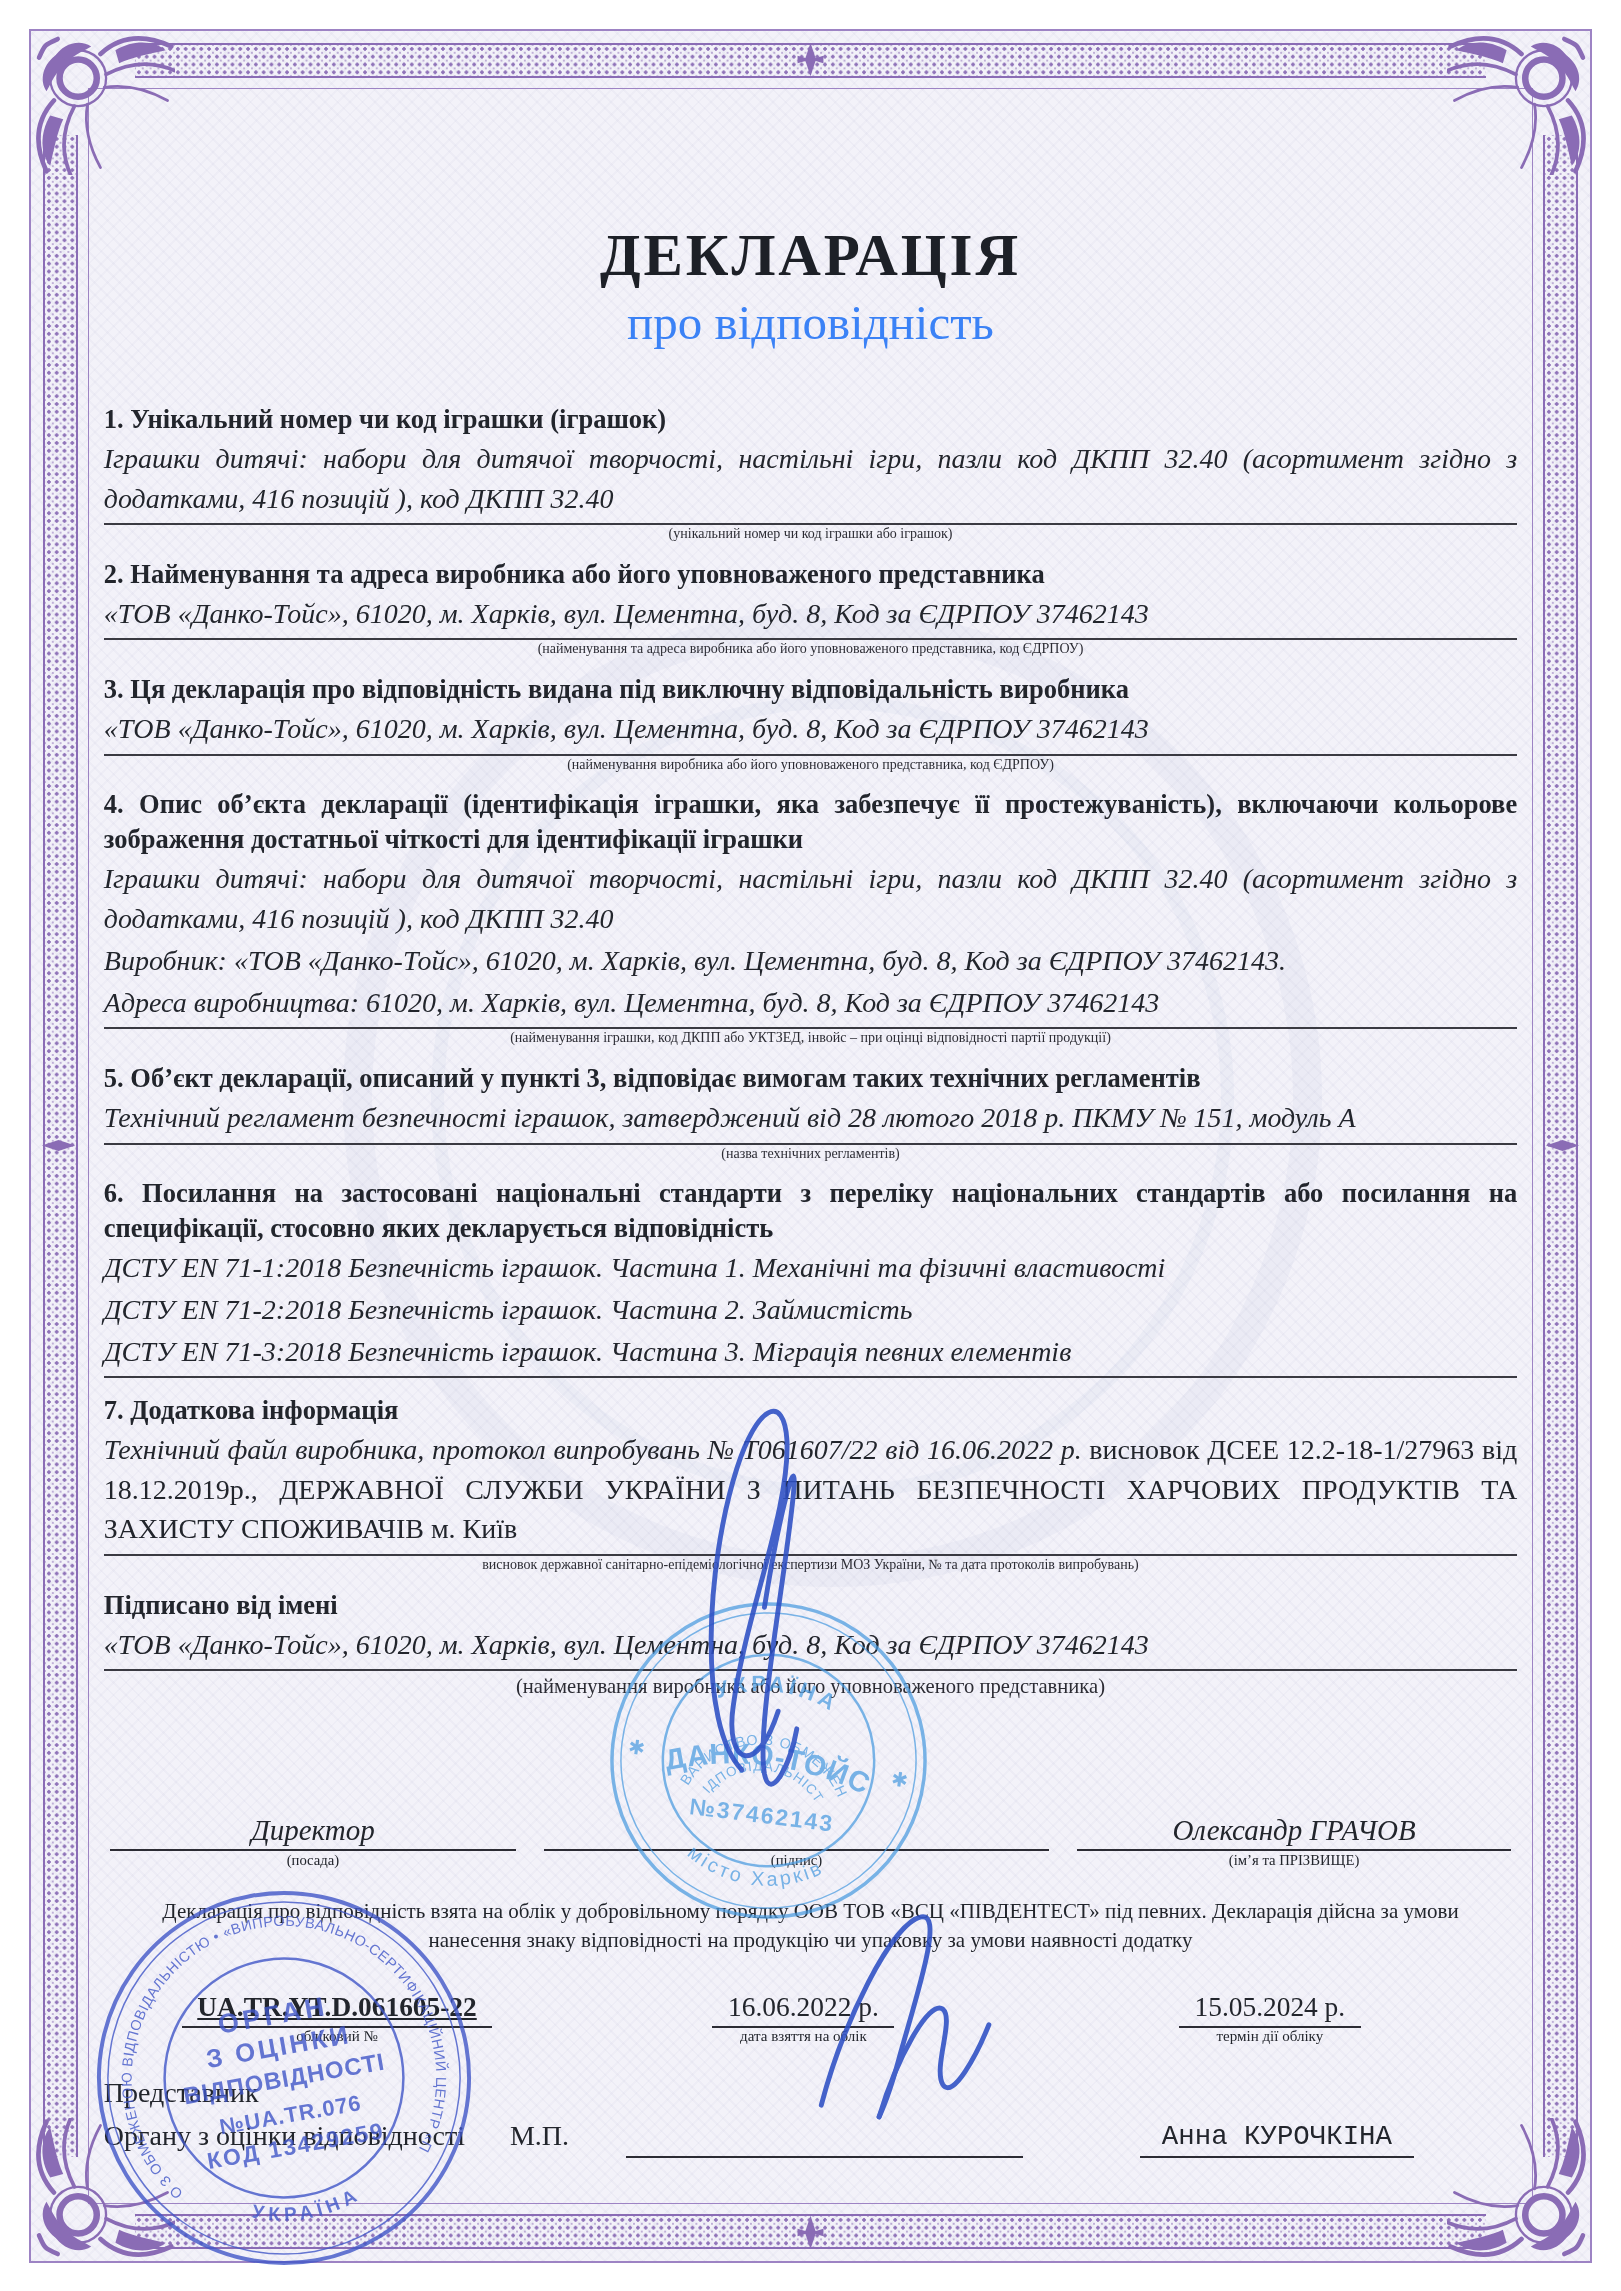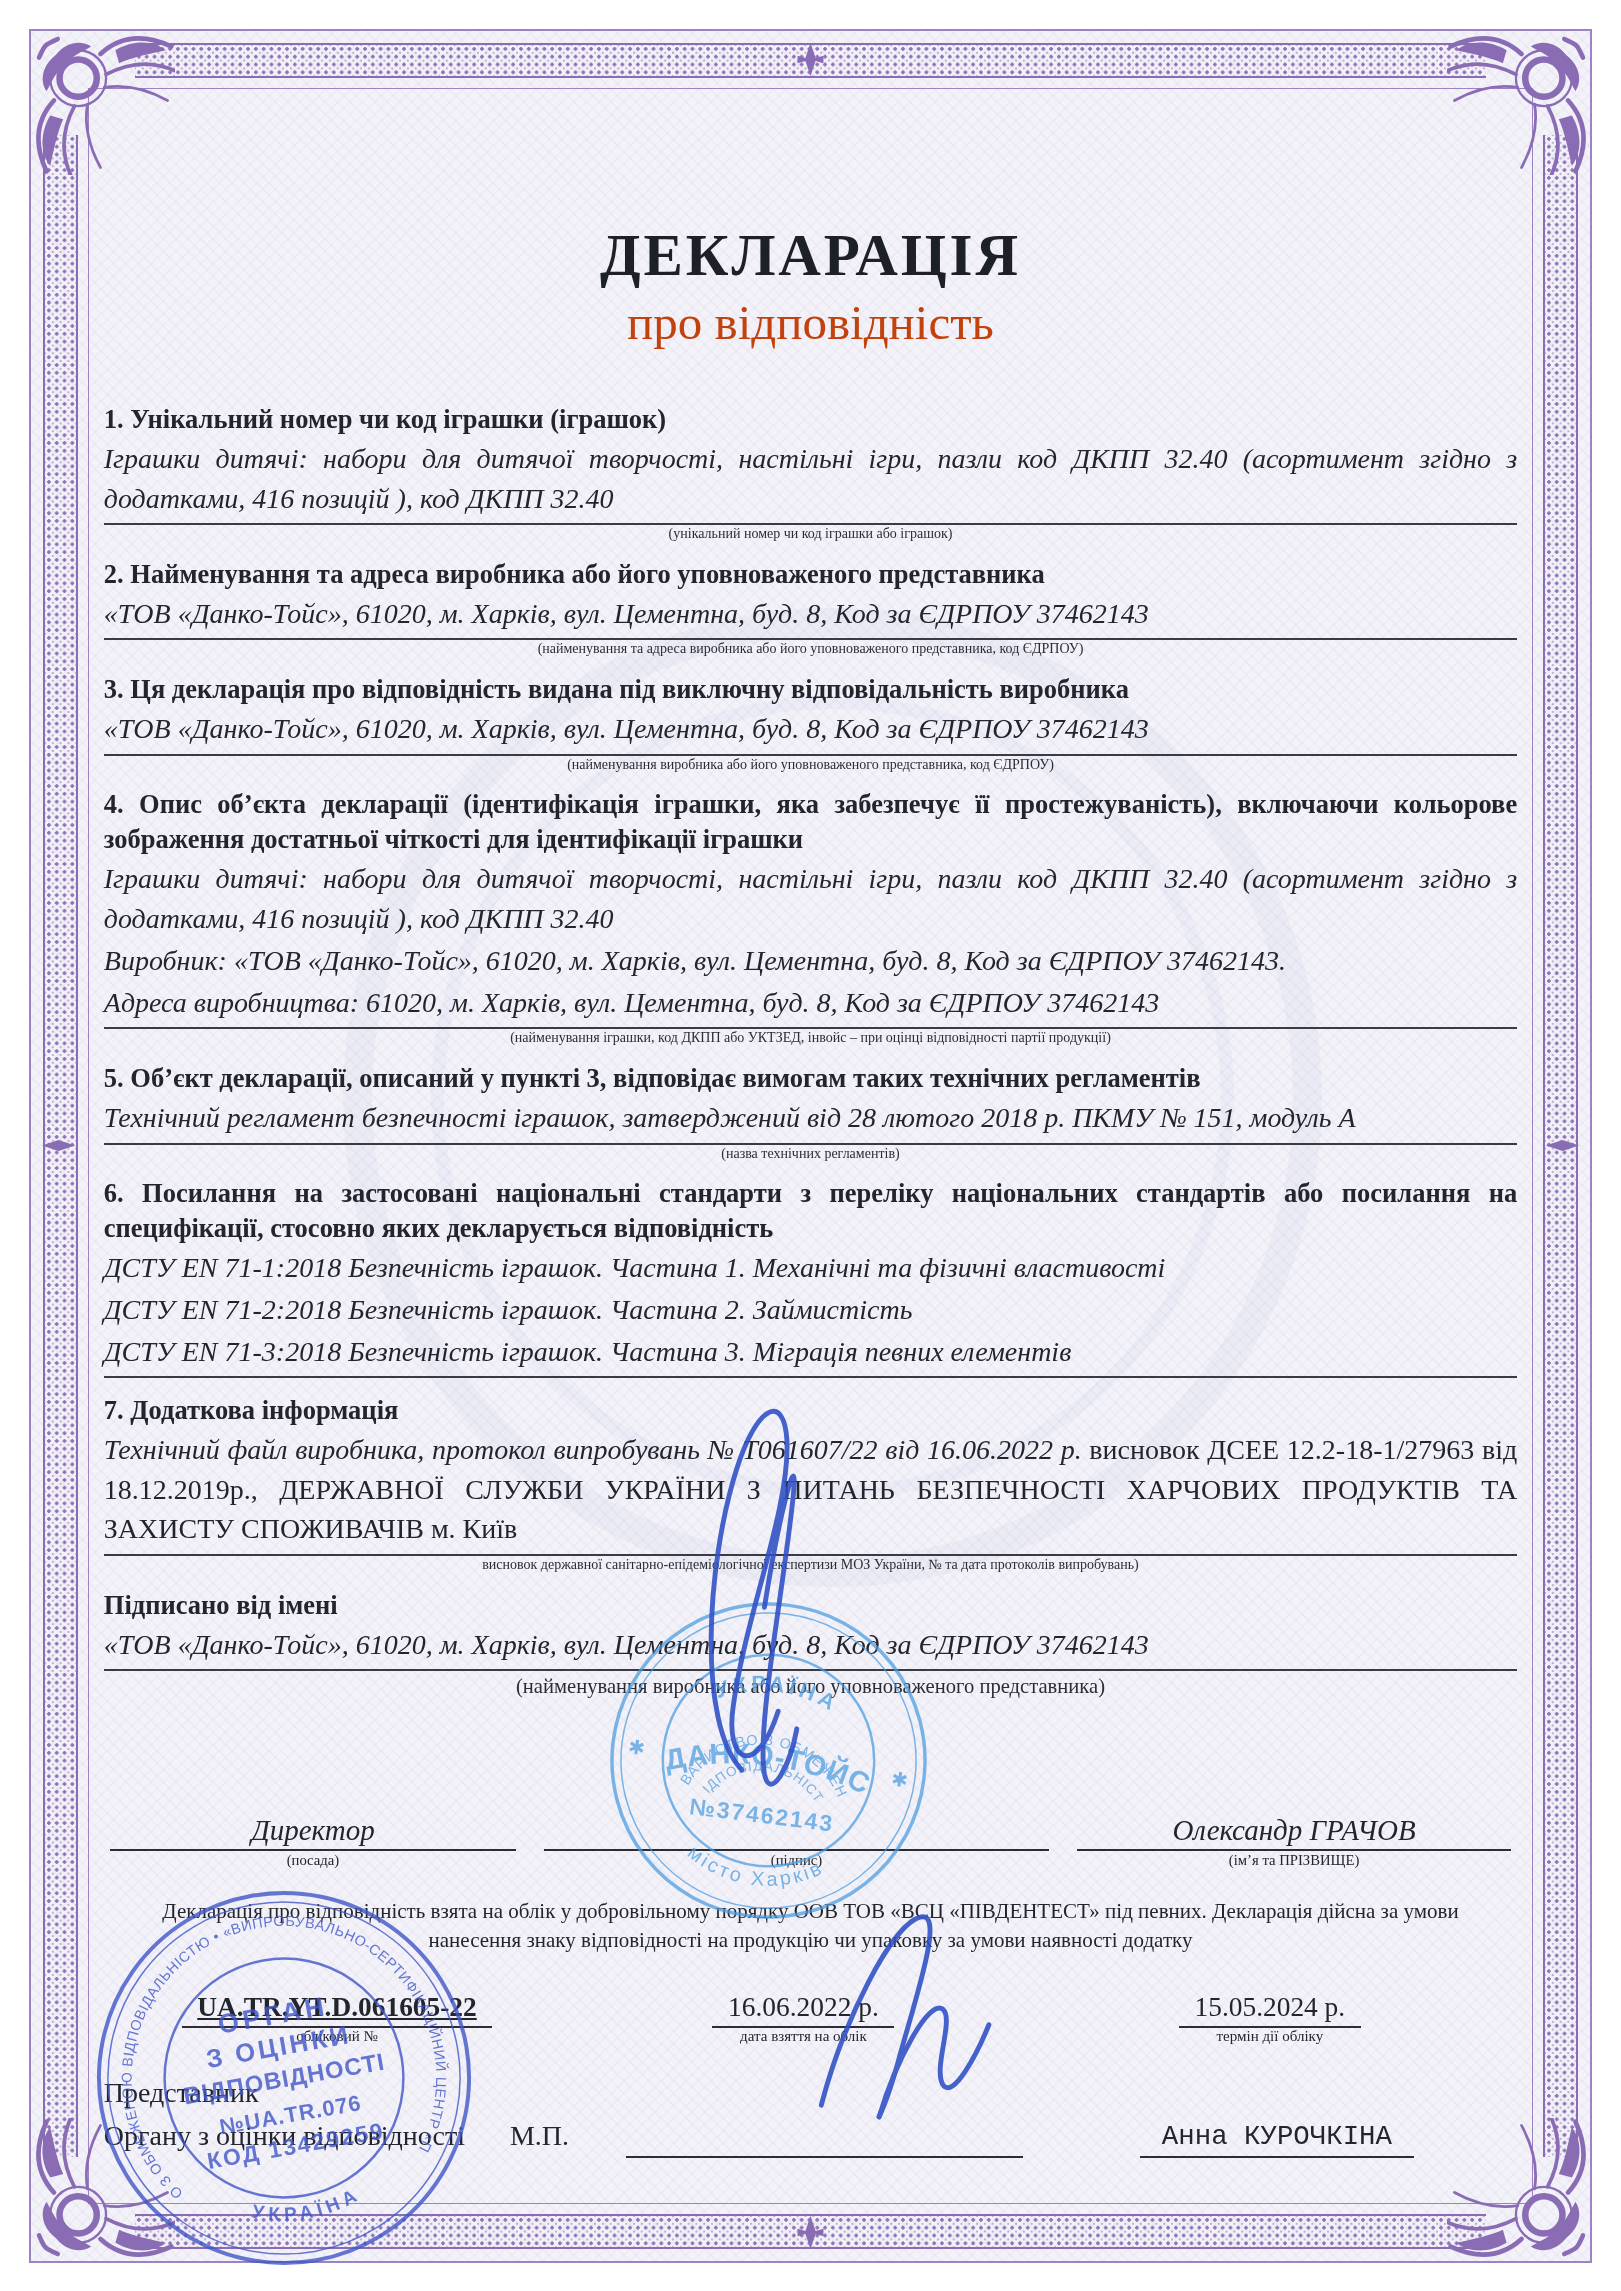--- a/index.html
+++ b/index.html
@@ -34,21 +34,21 @@
   .m-left{left:40px;top:1127px;}
   .m-right{right:40px;top:1127px;}
   
   .watermark{position:absolute;left:343px;top:608px;width:921px;height:921px;border-radius:50%;
     border:29px solid rgba(140,160,205,.07);pointer-events:none;}
   .watermark::after{content:"";position:absolute;inset:59px;border-radius:50%;
     border:13.7px solid rgba(140,160,205,.08);}
   
   .content{position:absolute;left:94px;right:94px;top:92px;bottom:92px;padding:3.9px 9.8px;overflow:hidden;}
   .title{ text-align:center;margin-top:125px;font-weight:bold;font-size:59px;letter-spacing:2.9px;color:#1d2027;}
-  .subtitle{text-align:center;font-size:49px;margin-top:3.9px;color:#c2410c;}
+  .subtitle{text-align:center;font-size:49px;margin-top:3.9px;color:#3b82f6;}
   .sec{margin-top:14.7px;}
   .sec-h{font-weight:bold;font-size:26.5px;line-height:1.32;margin:9.8px 0 2px 0;text-align:justify;}
   .val{font-style:italic;font-size:28px;line-height:1.42;margin:2px 0 0 0;text-align:justify;}
   .val-caps{font-style:normal;font-size:28px;}
   .rule{border-top:2.5px solid #3a3a42;margin-top:4.9px;}
   .cap{font-size:14px;text-align:center;color:#2c2c34;margin-top:1px;}
   .cap-lg{font-size:20.6px;text-align:center;margin-top:3.9px;}
   
   .sig-grid{display:grid;grid-template-columns:29% 36% 31%;column-gap:2%;margin-top:116px;padding:0 5.9px;}
   .sgc{display:flex;flex-direction:column;justify-content:flex-end;text-align:center;}

